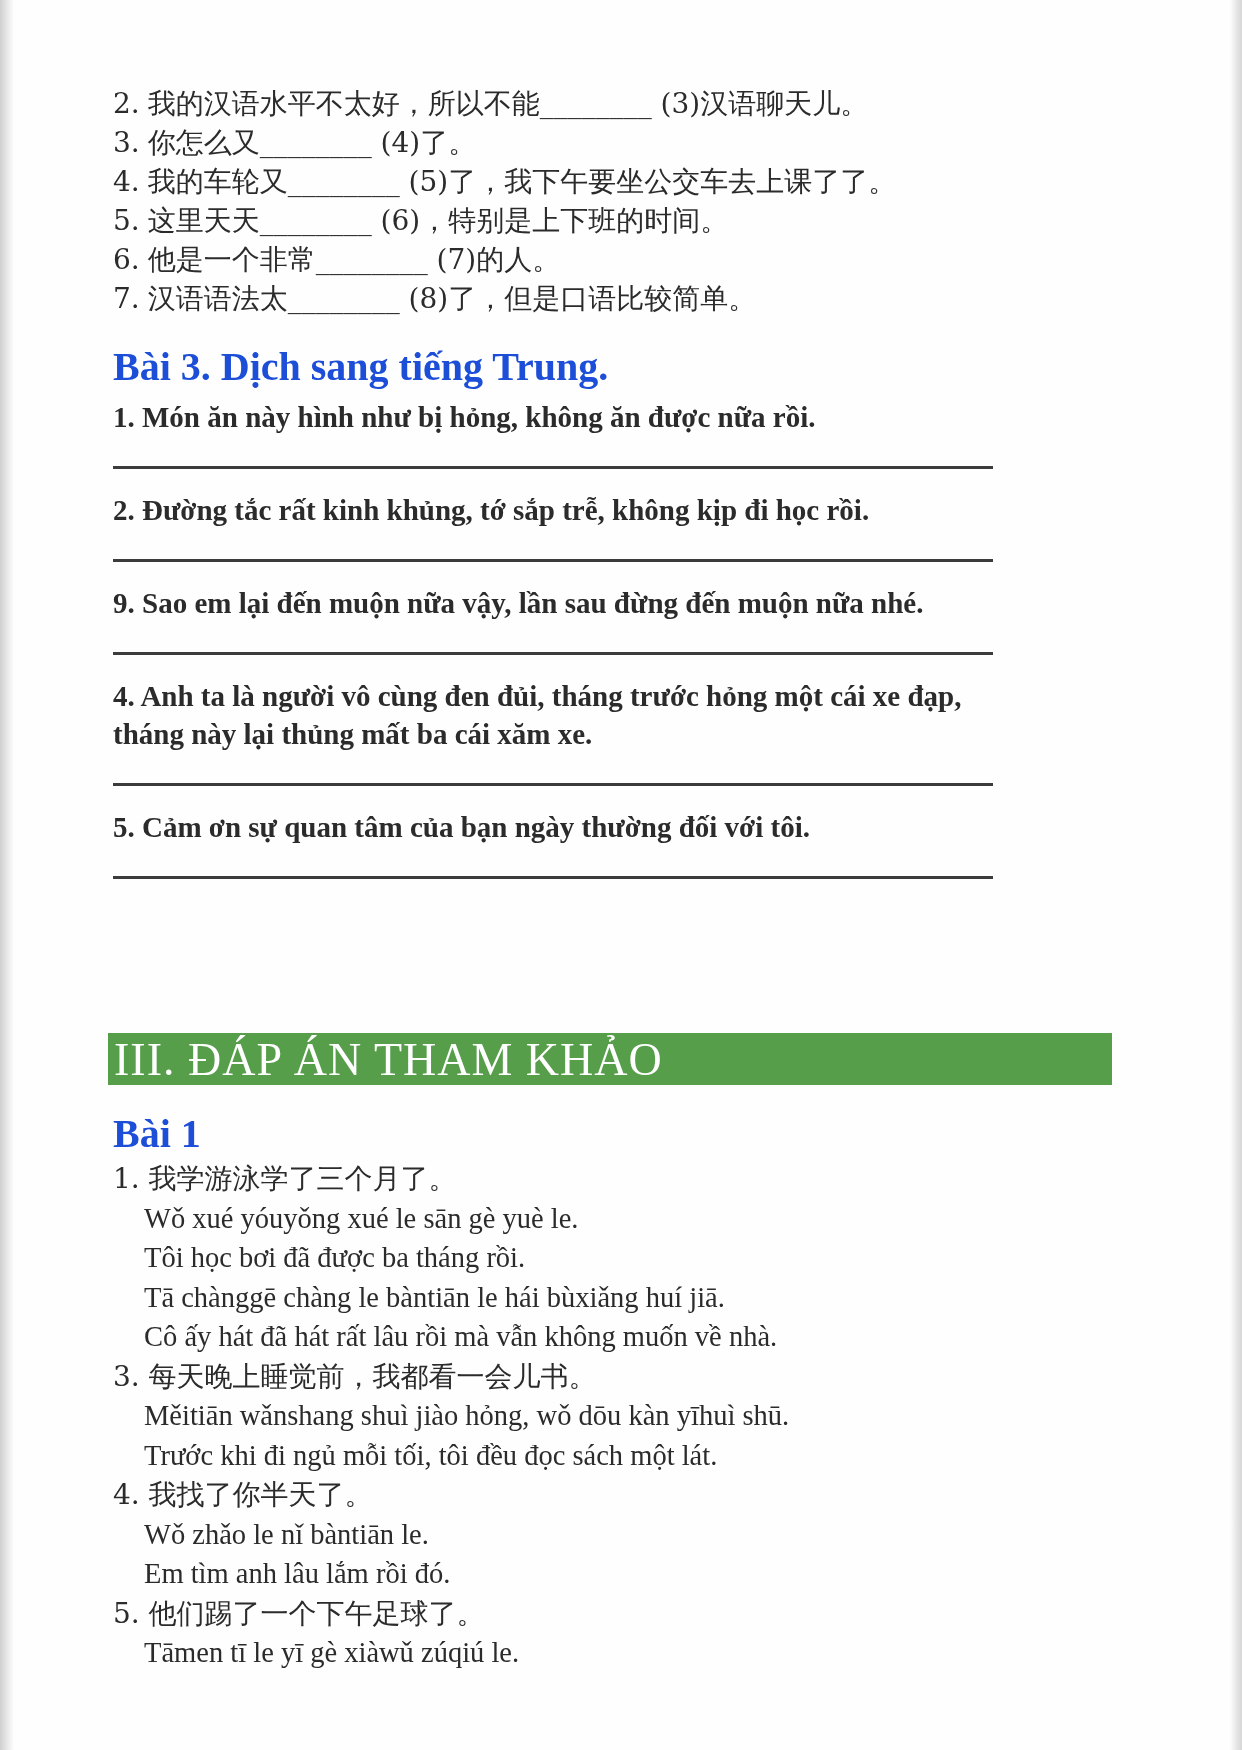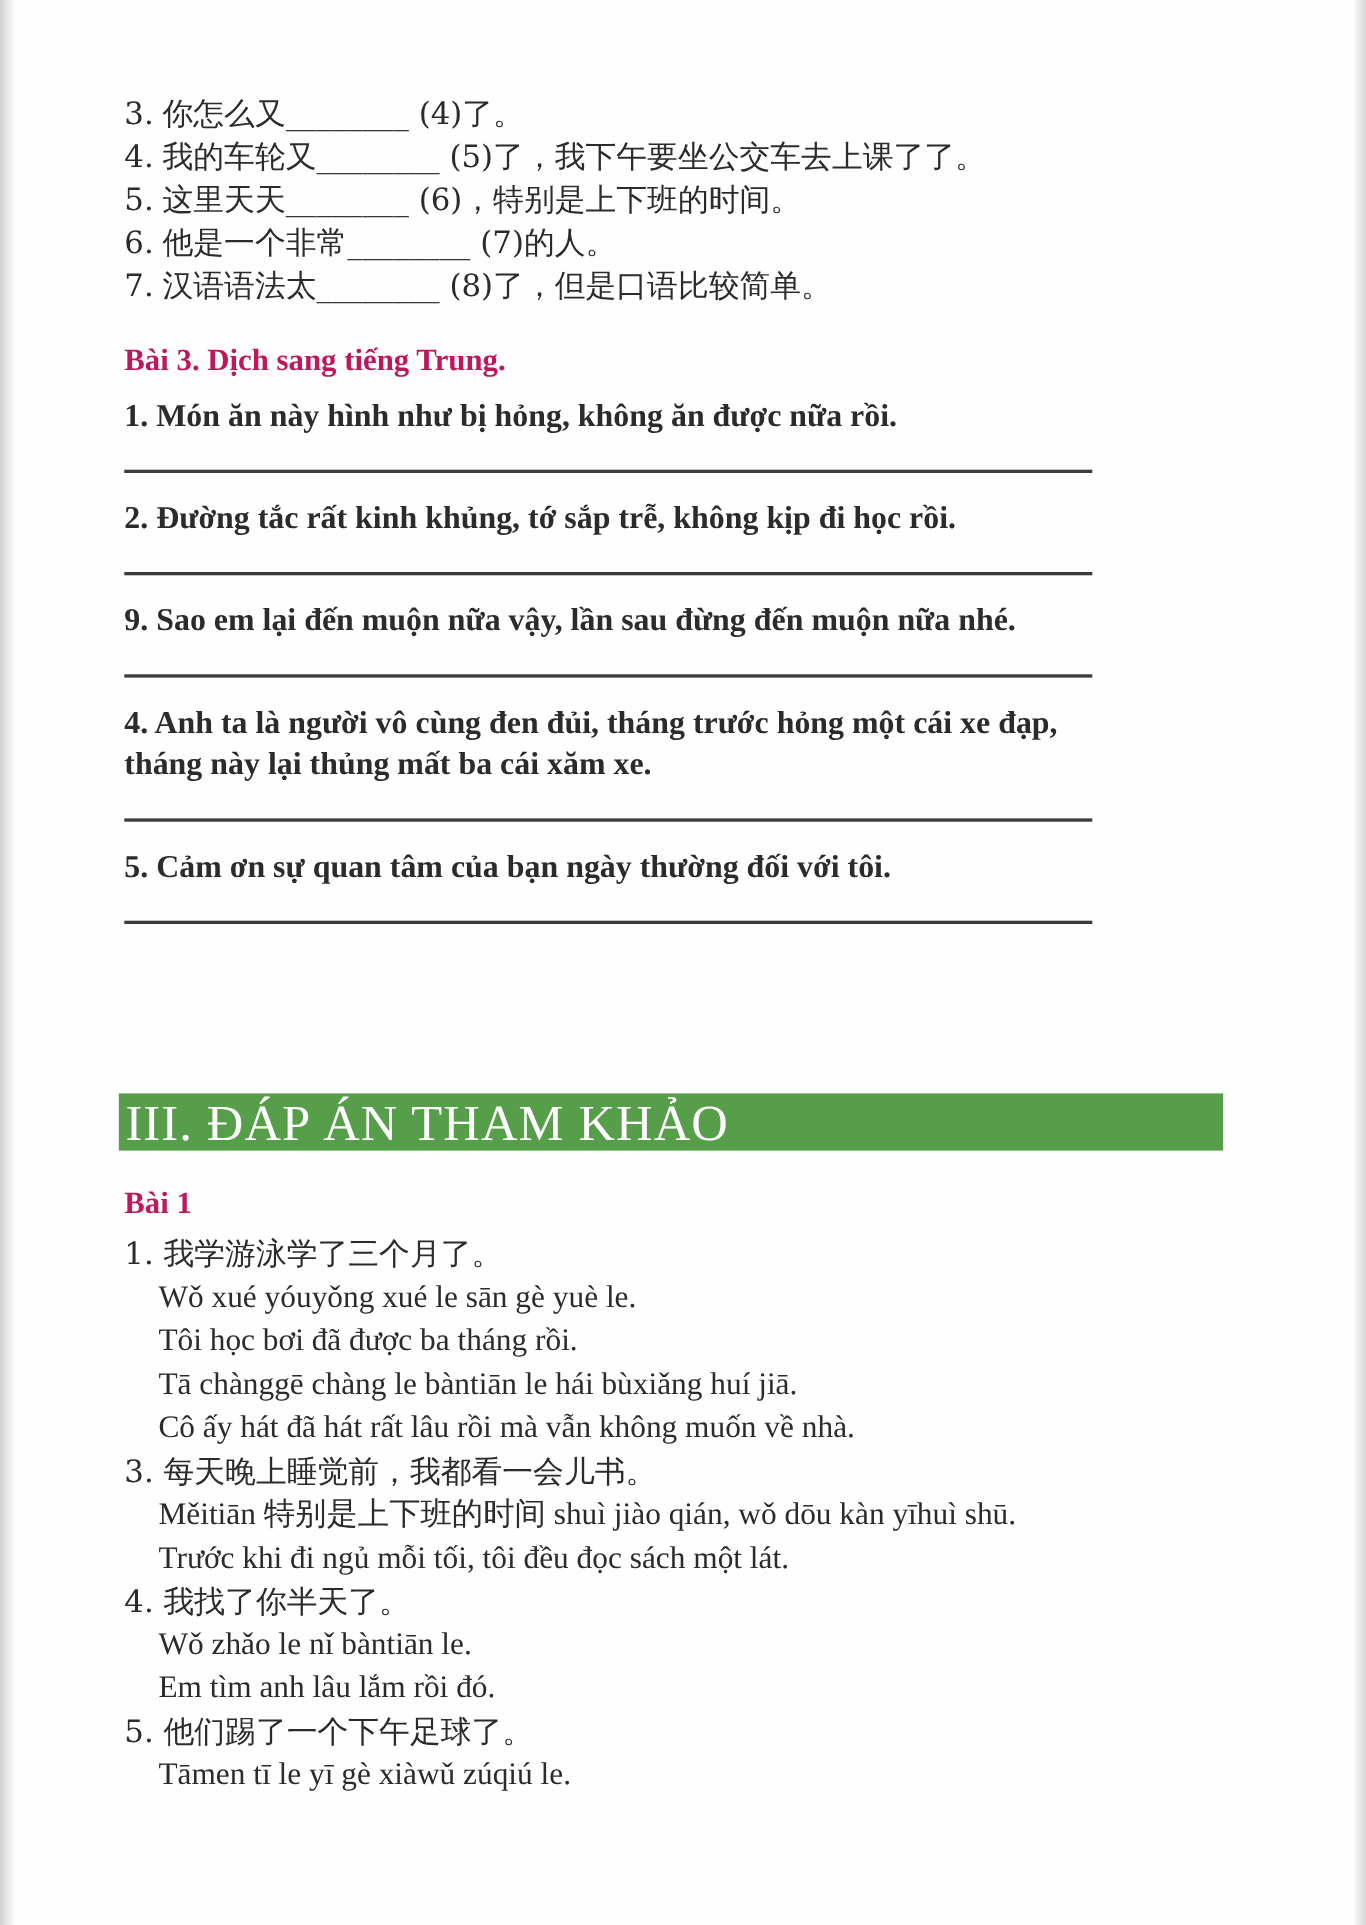--- a/index.html
+++ b/index.html
@@ -33,24 +33,24 @@
   .fill-item {
     font-size: 28px;
     line-height: 39px;
     white-space: nowrap;
     font-family: "DejaVu Serif", "Liberation Serif", serif;
   }
   .fill-item .num { margin-right: 8px; }
   
   .green-heading {
     margin: 30px 0 0 0;
-    font-size: 28px;
+    font-size: 40px;
     line-height: 38px;
     font-weight: bold;
-    color: #be185d;
+    color: #1d4ed8;
     font-family: "Liberation Serif", "DejaVu Serif", serif;
   }
   
   .vi-item {
     margin: 22px 0 0 0;
     font-size: 29px;
     line-height: 38px;
     font-weight: bold;
   }
   .vi-item:first-of-type { margin-top: 12px; }
@@ -97,20 +97,21 @@
 </head>
 <body>
 
 <div class="page">
   <div class="edge edge-left"></div>
   <div class="edge edge-right"></div>
 
   <div class="content">
 
     <ol class="fill-list">
+      <li class="fill-item"><span class="num">2.</span><span>我的汉语水平不太好，所以不能________ (3)汉语聊天儿。</span></li>
       <li class="fill-item"><span class="num">3.</span><span>你怎么又________ (4)了。</span></li>
       <li class="fill-item"><span class="num">4.</span><span>我的车轮又________ (5)了，我下午要坐公交车去上课了了。</span></li>
       <li class="fill-item"><span class="num">5.</span><span>这里天天________ (6)，特别是上下班的时间。</span></li>
       <li class="fill-item"><span class="num">6.</span><span>他是一个非常________ (7)的人。</span></li>
       <li class="fill-item"><span class="num">7.</span><span>汉语语法太________ (8)了，但是口语比较简单。</span></li>
     </ol>
 
     <h2 class="green-heading">Bài 3. Dịch sang tiếng Trung.</h2>
 
     <p class="vi-item">1. Món ăn này hình như bị hỏng, không ăn được nữa rồi.</p>
@@ -136,21 +137,21 @@
 
     <div class="answers">
       <p class="ans-zh">1. 我学游泳学了三个月了。</p>
       <p class="ans-py">Wǒ xué yóuyǒng xué le sān gè yuè le.</p>
       <p class="ans-vi">Tôi học bơi đã được ba tháng rồi.</p>
 
       <p class="ans-py">Tā chànggē chàng le bàntiān le hái bùxiǎng huí jiā.</p>
       <p class="ans-vi">Cô ấy hát đã hát rất lâu rồi mà vẫn không muốn về nhà.</p>
 
       <p class="ans-zh">3. 每天晚上睡觉前，我都看一会儿书。</p>
-      <p class="ans-py">Měitiān 特别是上下班的时间 shuì jiào qián, wǒ dōu kàn yīhuì shū.</p>
+      <p class="ans-py">Měitiān wǎnshang shuì jiào hỏng, wǒ dōu kàn yīhuì shū.</p>
       <p class="ans-vi">Trước khi đi ngủ mỗi tối, tôi đều đọc sách một lát.</p>
 
       <p class="ans-zh">4. 我找了你半天了。</p>
       <p class="ans-py">Wǒ zhǎo le nǐ bàntiān le.</p>
       <p class="ans-vi">Em tìm anh lâu lắm rồi đó.</p>
 
       <p class="ans-zh">5. 他们踢了一个下午足球了。</p>
       <p class="ans-py">Tāmen tī le yī gè xiàwǔ zúqiú le.</p>
     </div>
 

